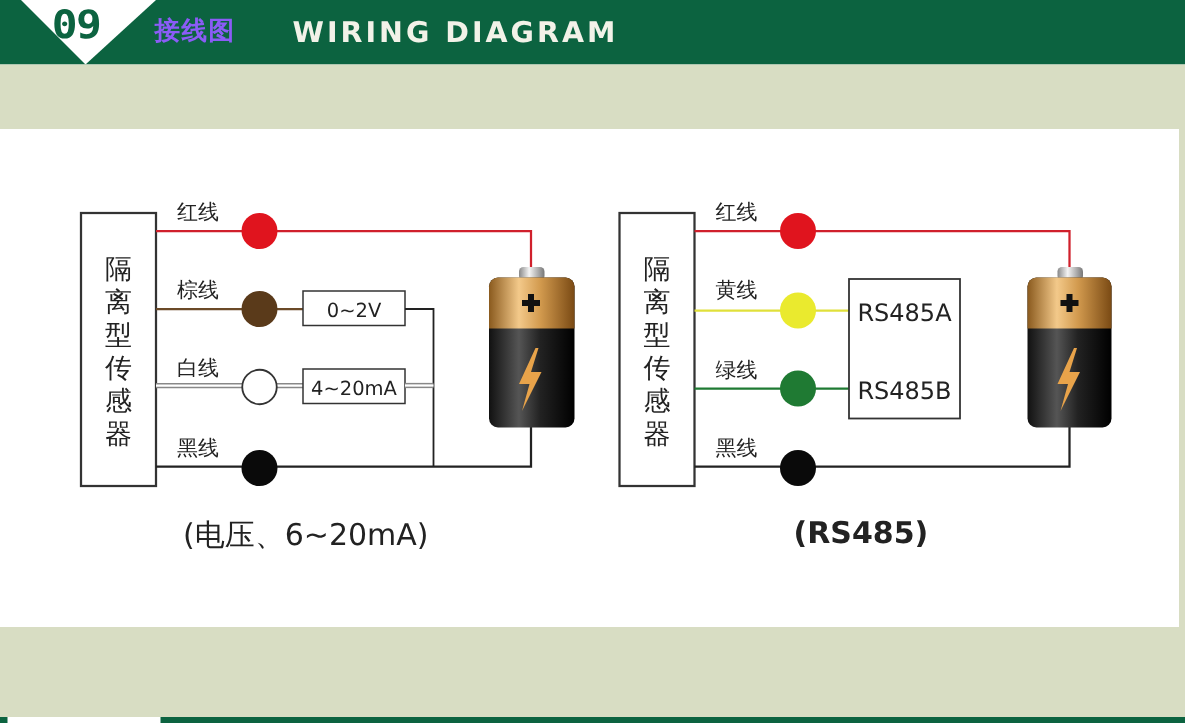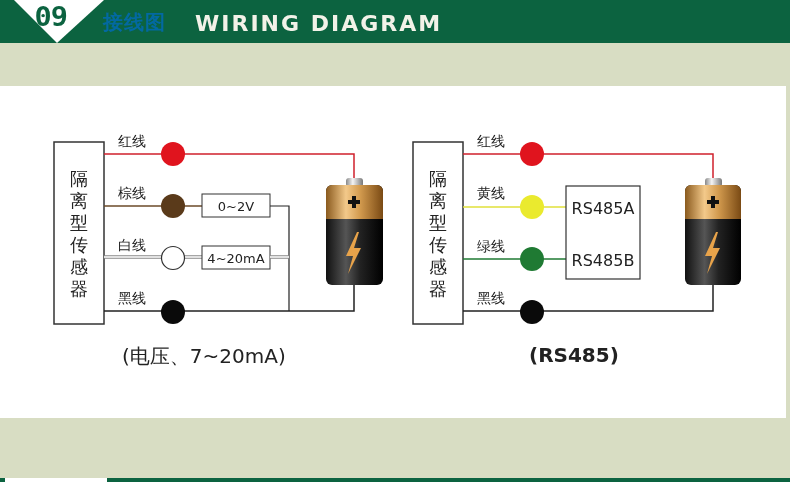--- a/index.html
+++ b/index.html
@@ -1,21 +1,21 @@
 <!DOCTYPE html>
 <html><head>
 <meta charset="utf-8">
 <style>
   html,body{margin:0;padding:0;}
   body{width:790px;height:482px;position:relative;overflow:hidden;background:#ffffff;font-family:"DejaVu Sans","Liberation Sans",sans-serif;}
   .header{position:absolute;left:0;top:0;width:790px;height:43px;background:#0c6340;}
   .badge{position:absolute;left:0;top:0;width:120px;height:43px;}
   .badge-num{position:absolute;left:36px;top:2px;font-family:"DejaVu Sans Mono","Liberation Mono",monospace;font-weight:bold;font-size:26px;color:#0c6340;letter-spacing:-1px;transform:scaleX(1.1);}
-  .title-cn{position:absolute;left:103px;top:9px;font-size:20px;font-weight:bold;color:#0369a1;letter-spacing:1px;}
-  .title-en{position:absolute;left:195px;top:11px;font-size:22px;font-weight:bold;color:#f2f2e8;letter-spacing:2px;font-family:"DejaVu Sans","Liberation Sans",sans-serif;}
+  .title-cn{position:absolute;left:103px;top:9px;font-size:17px;font-weight:bold;color:#8b5cf6;letter-spacing:1px;}
+  .title-en{position:absolute;left:195px;top:11px;font-size:19px;font-weight:bold;color:#f2f2e8;letter-spacing:2px;font-family:"DejaVu Sans","Liberation Sans",sans-serif;}
   .band-top{position:absolute;left:0;top:43px;width:790px;height:43px;background:#d8ddc3;}
   .content{position:absolute;left:0;top:86px;width:786px;height:332px;background:#ffffff;}
   .right-edge{position:absolute;left:786px;top:86px;width:4px;height:332px;background:#d8ddc3;}
   .band-bottom{position:absolute;left:0;top:418px;width:790px;height:60px;background:#d8ddc3;}
   .footer-bar{position:absolute;left:0;top:478px;width:790px;height:4px;background:#0c6340;}
   .footer-notch{position:absolute;left:5px;top:478px;width:102px;height:4px;background:#ffffff;}
   svg text{font-family:"DejaVu Sans","Liberation Sans",sans-serif;}
   .diagram{position:absolute;left:0;top:0;}
   .caption{position:absolute;top:343px;font-size:20px;color:#222;}
 </style>
@@ -138,14 +138,14 @@
       <rect x="705" y="178" width="17" height="9" rx="3" fill="url(#cap)"></rect>
       <rect x="685" y="185" width="56" height="100" rx="6" fill="url(#blackbody)"></rect>
       <path d="M685,191 a6,6 0 0 1 6,-6 h44 a6,6 0 0 1 6,6 v28 h-56 z" fill="url(#gold)"></path>
       <rect x="707" y="200" width="12" height="4" fill="#111"></rect>
       <rect x="711" y="196" width="4" height="12" fill="#111"></rect>
       <polygon points="716,232 705,256 712,256 707,274 720,248 713,248 718,232" fill="#e8a34a"></polygon>
     </g>
   </g>
 </svg>
 
-<div class="caption" style="left:122px;">(电压、7~20mA)</div>
+<div class="caption" style="left:122px;">(电压、6~20mA)</div>
 <div class="caption" style="left:529px;font-weight:bold;">(RS485)</div>
 
 </body></html>

